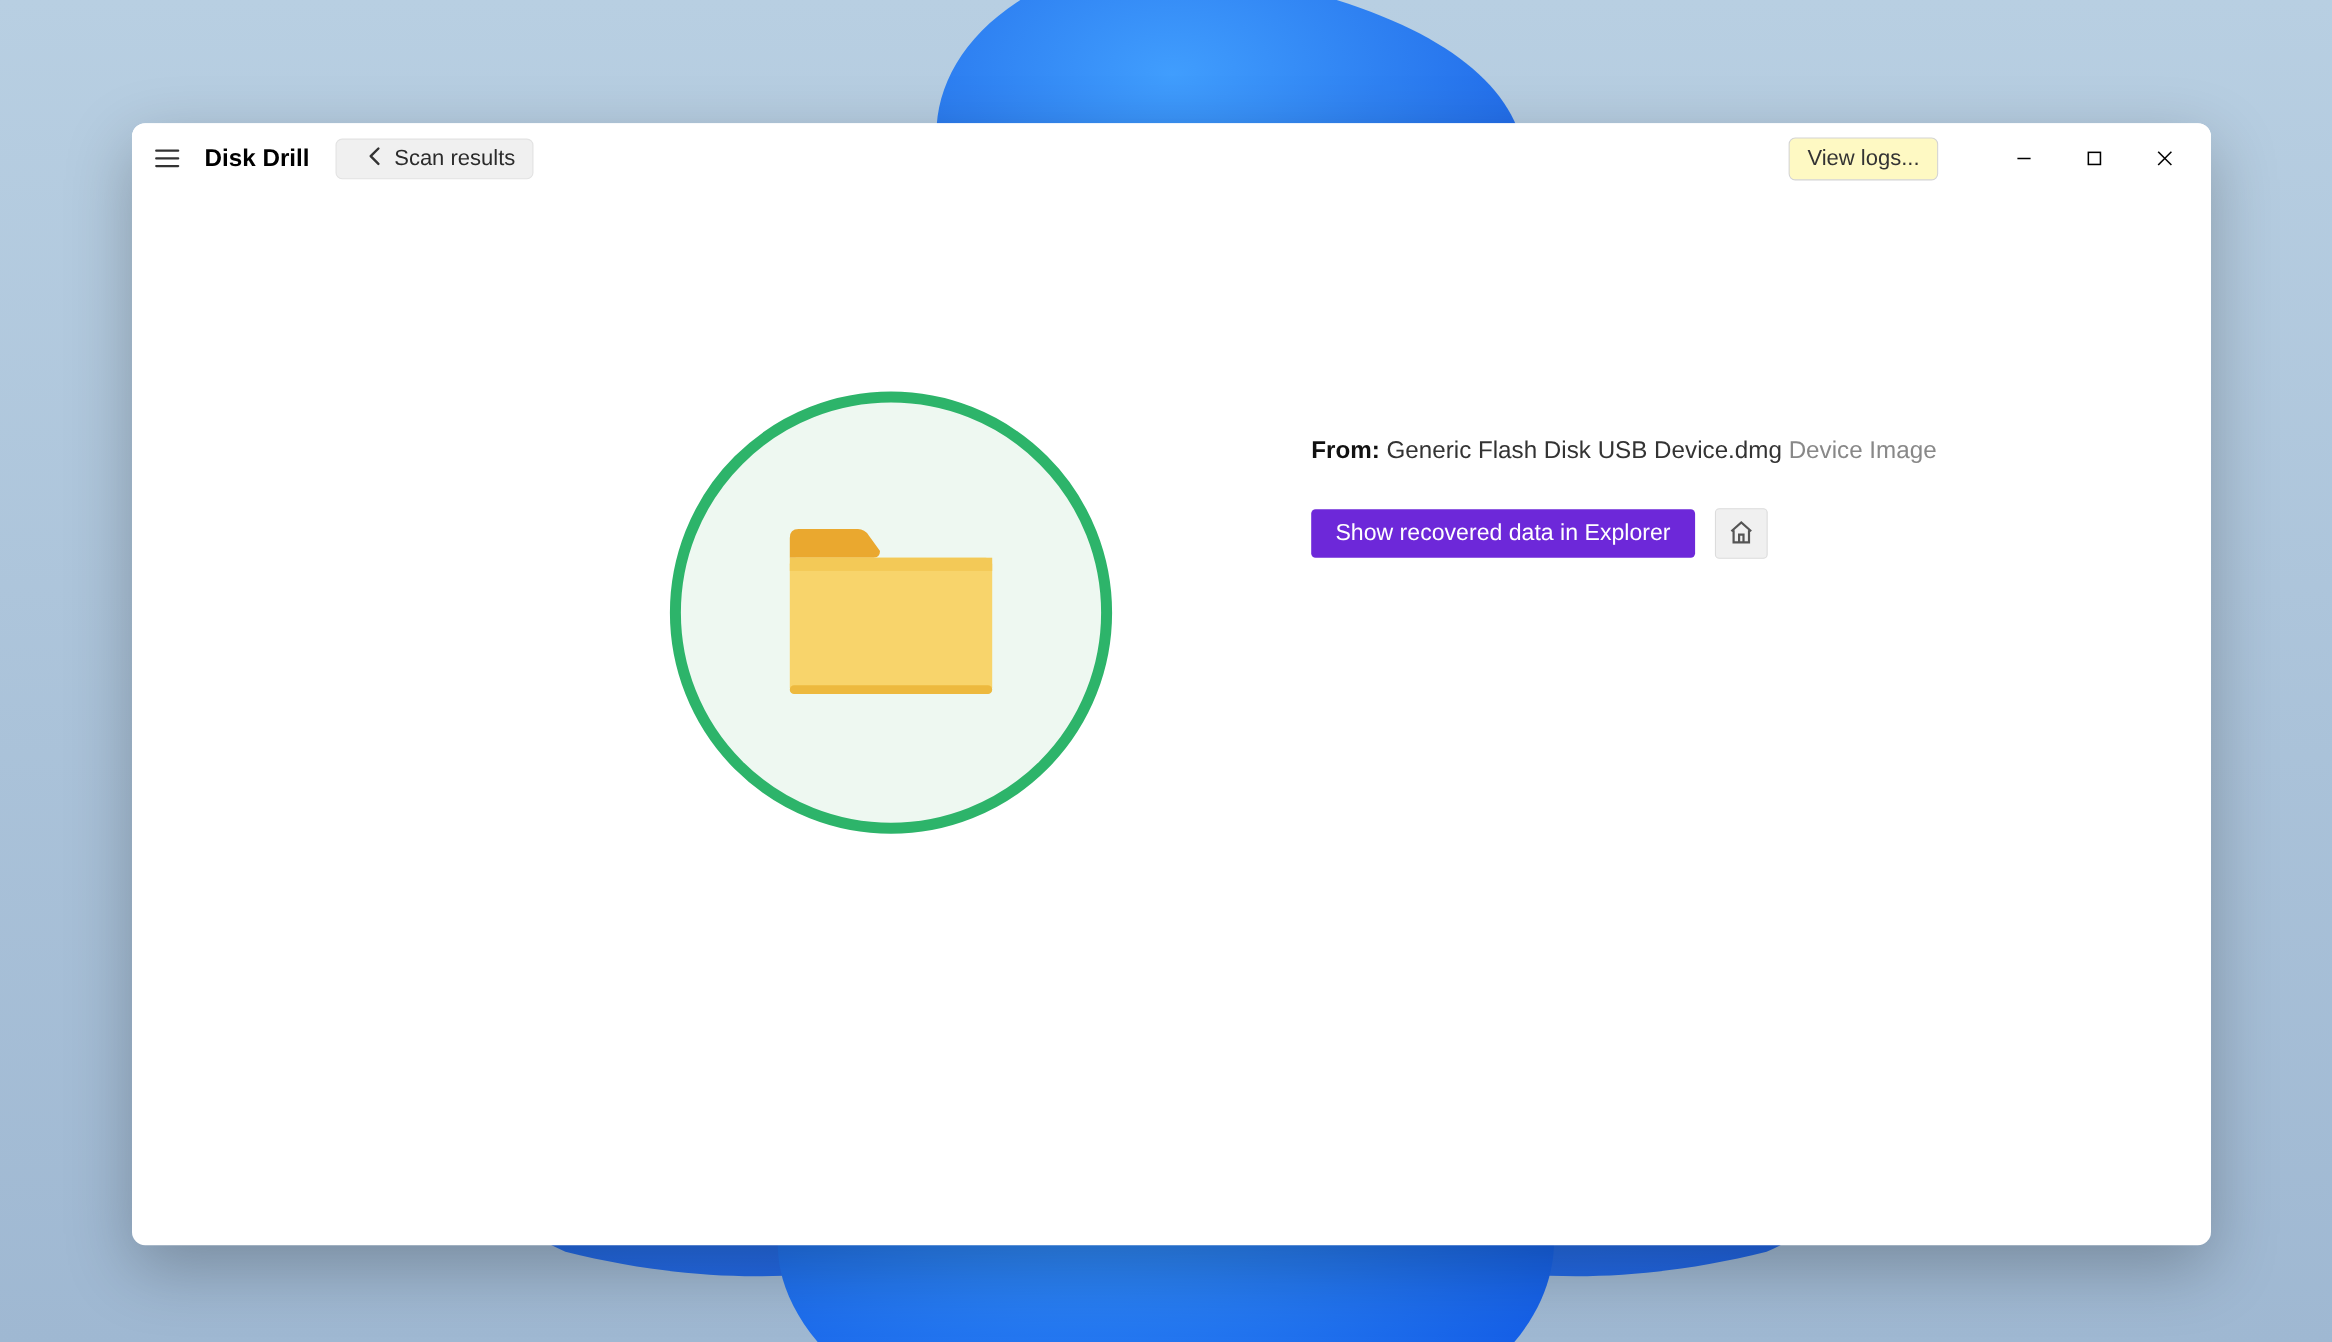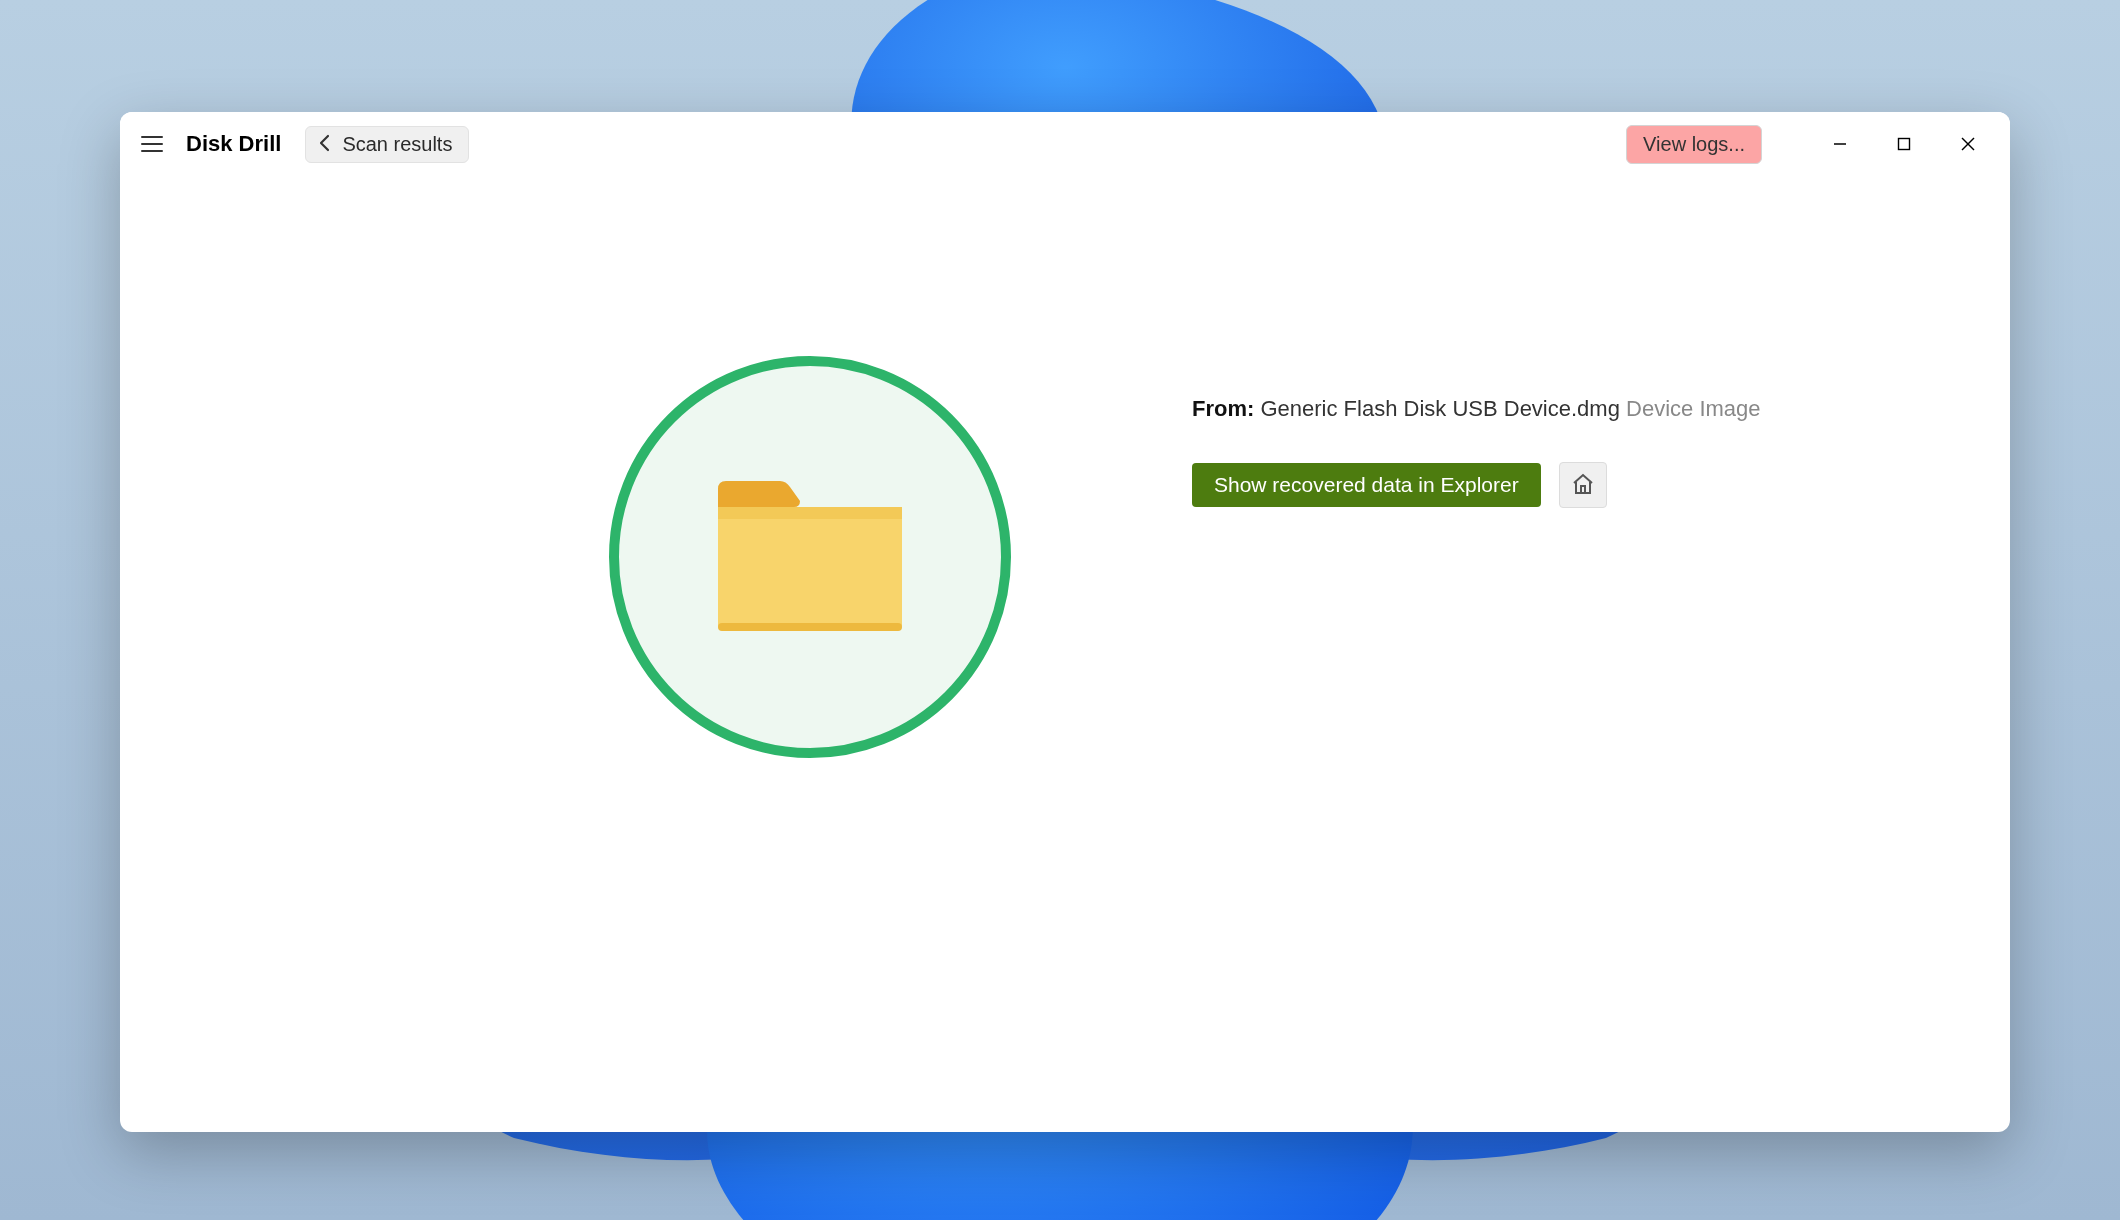--- a/index.html
+++ b/index.html
@@ -45,27 +45,27 @@
       display: flex; flex-direction: column;
       justify-content: center; align-items: center;
       gap: 5px;
       cursor: pointer; border-radius: 4px;
     }
     .hamburger span { width: 22px; height: 2px; background: #333; border-radius: 1px; }
     .app-title { font-size: 22px; font-weight: 600; color: #000; margin-right: 6px; }
     .back-btn {
       display: flex; align-items: center; gap: 10px;
       background: #f0f0f0; border: 1px solid #e2e2e2;
-      border-radius: 6px; padding: 6px 16px 6px 12px;
+      border-radius: 6px; padding: 6px 16px 6px 28px;
       font-size: 20px; color: #2b2b2b; cursor: pointer;
     }
     .back-btn .chev { font-size: 20px; font-weight: 600; line-height: 1; }
     .spacer { flex: 1; }
     .view-logs {
-      padding: 7px 16px; background: #fca5a5;
+      padding: 7px 16px; background: #fef9c3;
       border: 1px solid #d4d4d4; border-radius: 6px;
       font-size: 20px; color: #333; cursor: pointer;
     }
     .win-controls { display: flex; align-items: center; margin-left: 28px; }
     .win-ctl { width: 64px; height: 44px; display: flex; align-items: center; justify-content: center; cursor: pointer; }
     .win-ctl svg { stroke: #000; stroke-width: 1.4; fill: none; }
     .content {
       flex: 1;
       display: flex;
       align-items: flex-start;
@@ -93,21 +93,21 @@
     }
     .check svg { stroke: #fff; stroke-width: 3; fill: none; }
     .status-text { font-size: 24px; font-weight: 600; color: #111; }
     .summary { font-size: 42px; font-weight: 650; color: #111; margin-bottom: 22px; }
     .meta { font-size: 22px; color: #333; margin-bottom: 10px; }
     .meta .label { font-weight: 600; color: #111; }
     .meta .value { font-weight: 400; color: #333; }
     .meta .dim { color: #888; }
     .actions { display: flex; gap: 18px; margin-top: 40px; align-items: center; }
     .primary-btn {
-      background: #4d7c0f; color: #fff; border: none;
+      background: #6d28d9; color: #fff; border: none;
       border-radius: 4px; padding: 10px 22px; font-size: 21px;
       cursor: pointer;
     }
     .home-btn {
       width: 48px; height: 46px; background: #f0f0f0;
       border: 1px solid #dcdcdc; border-radius: 4px;
       display: flex; align-items: center; justify-content: center;
       cursor: pointer;
     }
     .home-btn svg { fill: none; stroke: #555; stroke-width: 2; }

